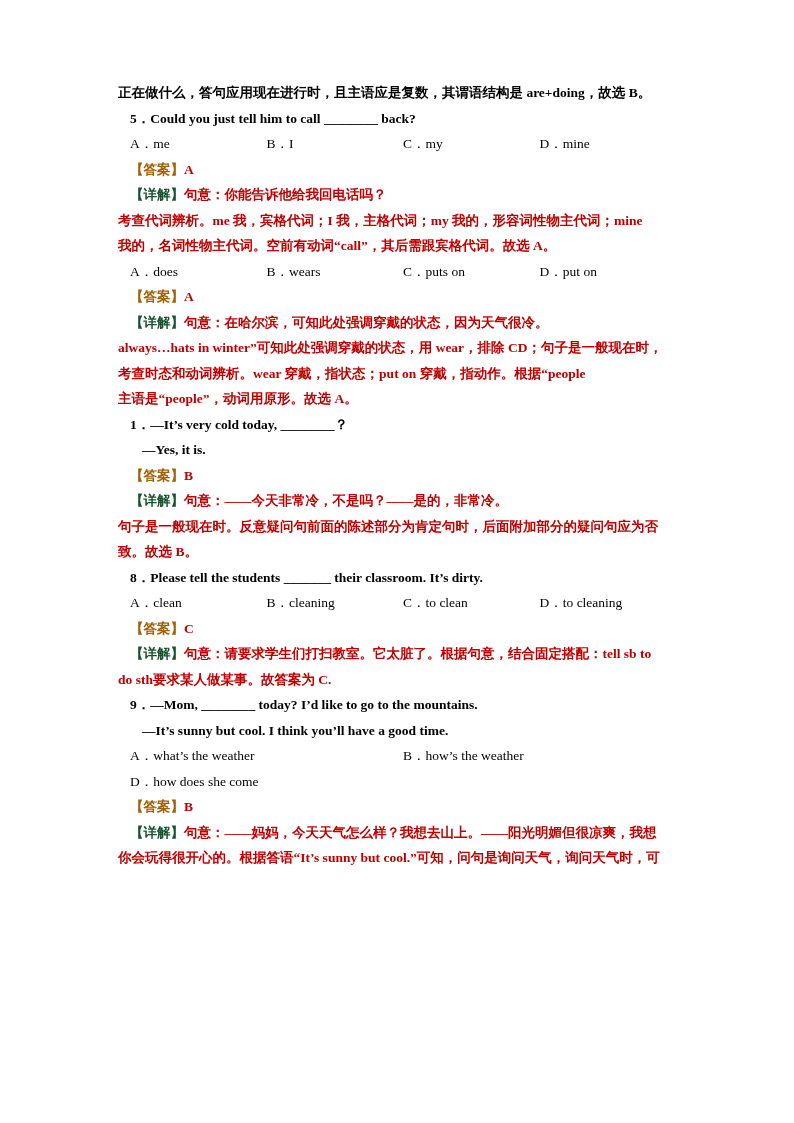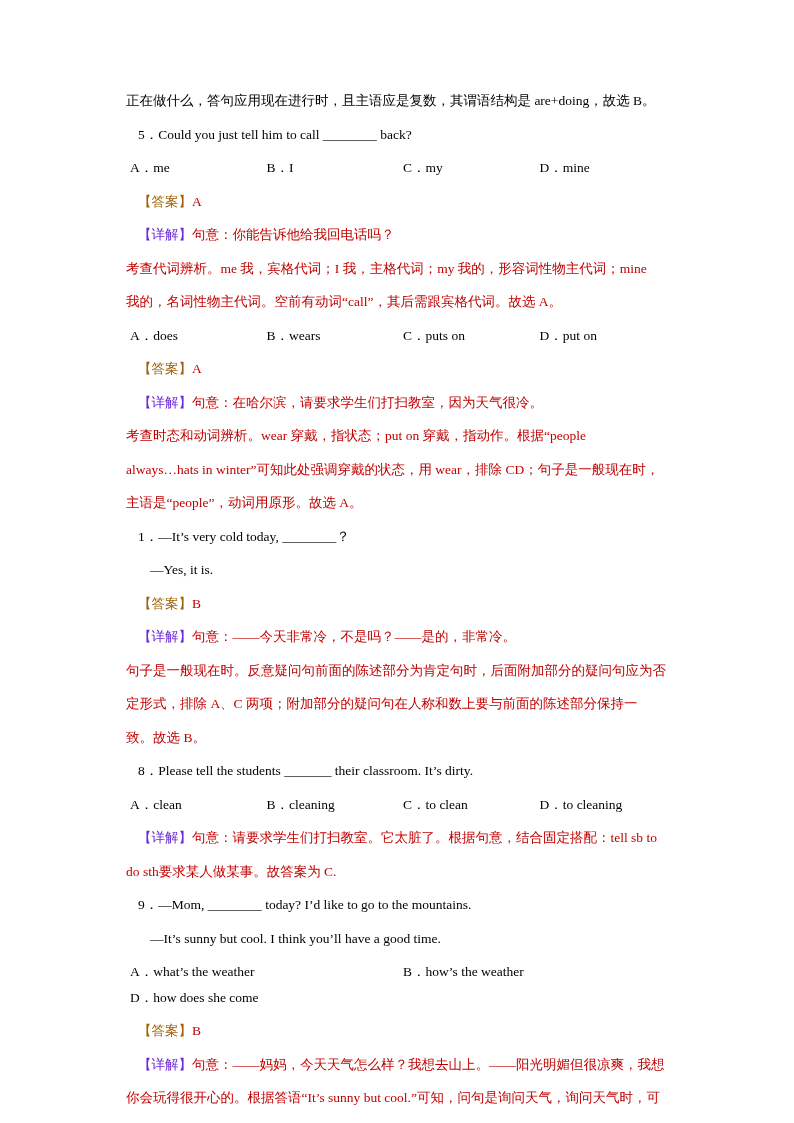--- a/index.html
+++ b/index.html
@@ -43,38 +43,39 @@
   .answer {
     color: #c00000;
   }
   .answer .tag {
     color: #a16207;
   }
   .detail {
     color: #c00000;
   }
   .detail .tag {
-    color: #6d28d9;
+    color: #14532d;
   }
   .opts {
     display: flex;
     padding-left: 12px;
     align-items: flex-end;
   }
   .opts.two > div {
     width: 50%;
   }
   .opts.four > div {
     width: 25%;
   }
   .opt {
     white-space: pre;
   }
   .para {
-    margin: 8px;
+    margin: 0;
+    font-weight: bold;
   }
 </style>
 </head>
 <body>
 
 <div class="page">
   <div class="doc">
 
     <div class="para line continuation">正在做什么，答句应用现在进行时，且主语应是复数，其谓语结构是 are+doing，故选 B。</div>
 
@@ -90,40 +91,40 @@
     <div class="para line detail">考查代词辨析。me 我，宾格代词；I 我，主格代词；my 我的，形容词性物主代词；mine</div>
     <div class="para line detail">我的，名词性物主代词。空前有动词“call”，其后需跟宾格代词。故选 A。</div>
 
     <div class="opts four">
       <div class="opt">A．does</div>
       <div class="opt">B．wears</div>
       <div class="opt">C．puts on</div>
       <div class="opt">D．put on</div>
     </div>
     <div class="para line answer qstem"><span class="tag">【答案】</span><span>A</span></div>
-    <div class="para line detail qstem"><span class="tag">【详解】</span><span>句意：在哈尔滨，请要求学生们打扫教室，因为天气很冷。</span></div>
+    <div class="para line detail qstem"><span class="tag">【详解】</span><span>句意：在哈尔滨，可知此处强调穿戴的状态，因为天气很冷。</span></div>
+    <div class="para line detail">always…hats in winter”可知此处强调穿戴的状态，用 wear，排除 CD；句子是一般现在时，</div>
     <div class="para line detail">考查时态和动词辨析。wear 穿戴，指状态；put on 穿戴，指动作。根据“people</div>
-    <div class="para line detail">always…hats in winter”可知此处强调穿戴的状态，用 wear，排除 CD；句子是一般现在时，</div>
     <div class="para line detail">主语是“people”，动词用原形。故选 A。</div>
 
     <div class="para line qstem">1．—It’s very cold today, ________？</div>
     <div class="para line subline">—Yes, it is.</div>
     <div class="para line answer qstem"><span class="tag">【答案】</span><span>B</span></div>
     <div class="para line detail qstem"><span class="tag">【详解】</span><span>句意：——今天非常冷，不是吗？——是的，非常冷。</span></div>
     <div class="para line detail">句子是一般现在时。反意疑问句前面的陈述部分为肯定句时，后面附加部分的疑问句应为否</div>
-    <div class="para line detail">定形式，排除 A、C 两项；附加部分的疑问句在人称和数上要与前面的陈述部分保持一</div>
     <div class="para line detail">致。故选 B。</div>
 
     <div class="para line qstem">8．Please tell the students _______ their classroom. It’s dirty.</div>
     <div class="opts four">
       <div class="opt">A．clean</div>
       <div class="opt">B．cleaning</div>
       <div class="opt">C．to clean</div>
       <div class="opt">D．to cleaning</div>
     </div>
+    <div class="para line answer qstem"><span class="tag">【答案】</span><span>C</span></div>
     <div class="para line detail qstem"><span class="tag">【详解】</span><span>句意：请要求学生们打扫教室。它太脏了。根据句意，结合固定搭配：tell sb to</span></div>
     <div class="para line detail">do sth要求某人做某事。故答案为 C.</div>
 
     <div class="para line qstem">9．—Mom, ________ today? I’d like to go to the mountains.</div>
     <div class="para line subline">—It’s sunny but cool. I think you’ll have a good time.</div>
     <div class="opts two">
       <div class="opt">A．what’s the weather</div>
       <div class="opt">B．how’s the weather</div>
     </div>
     <div class="opts two">

